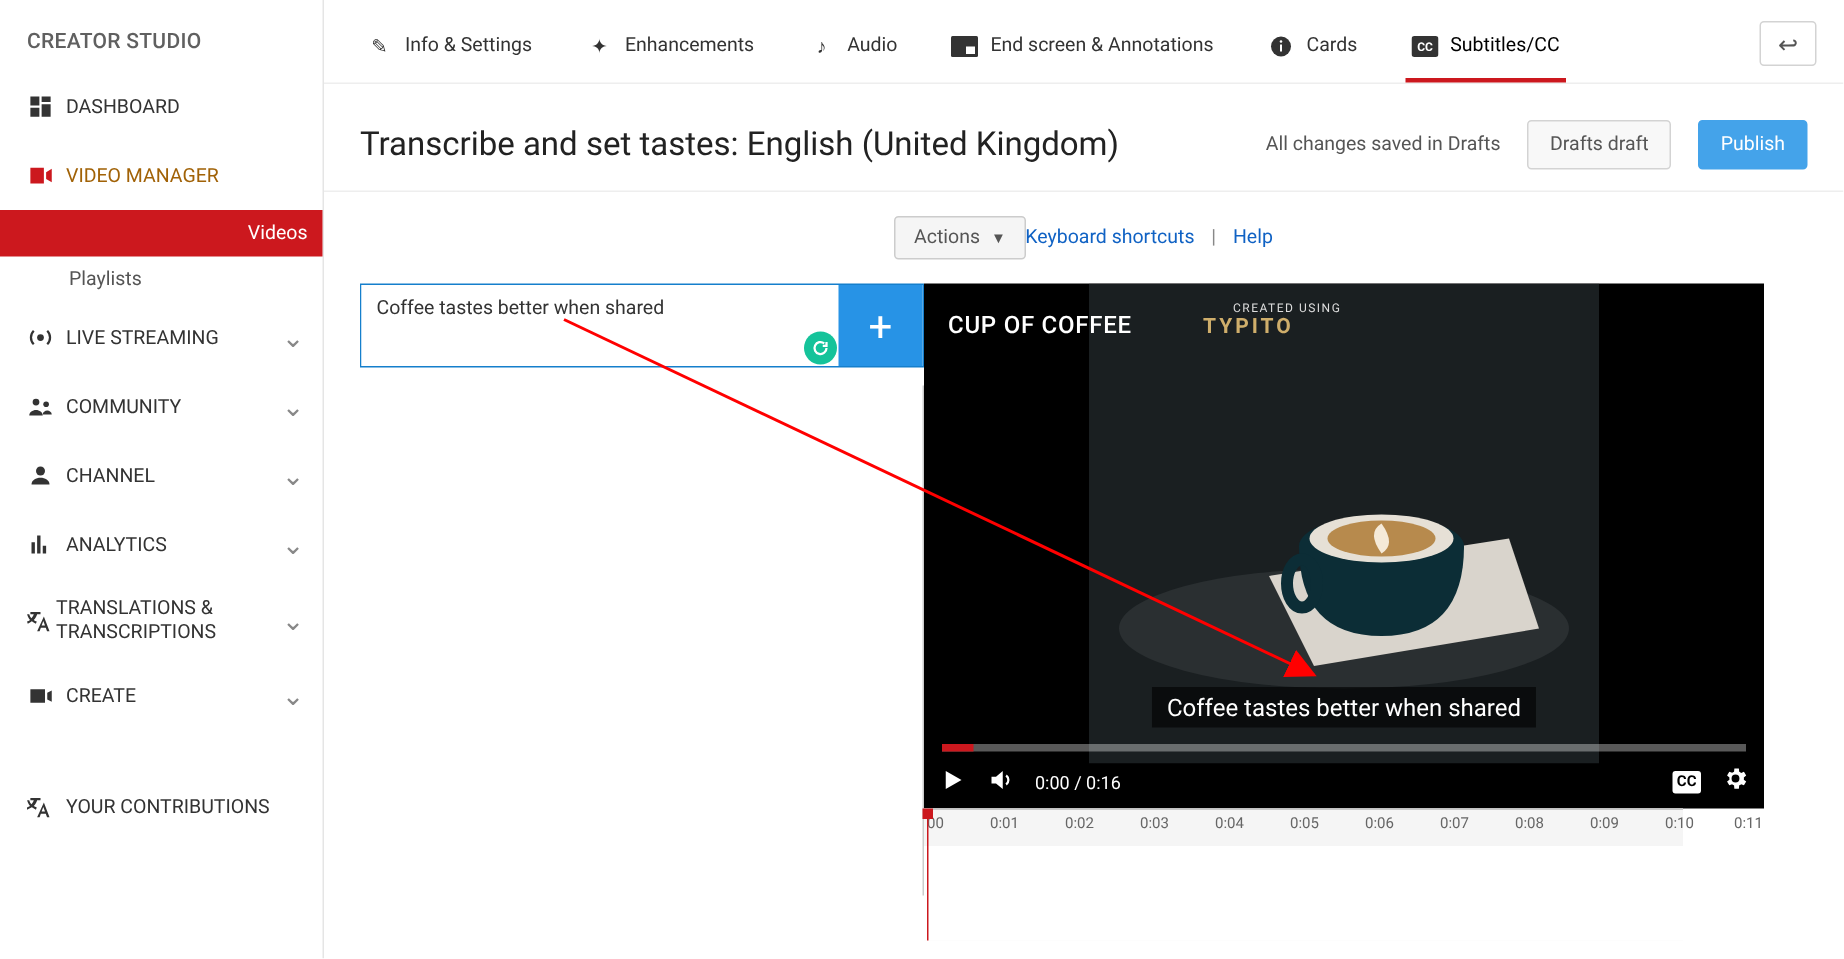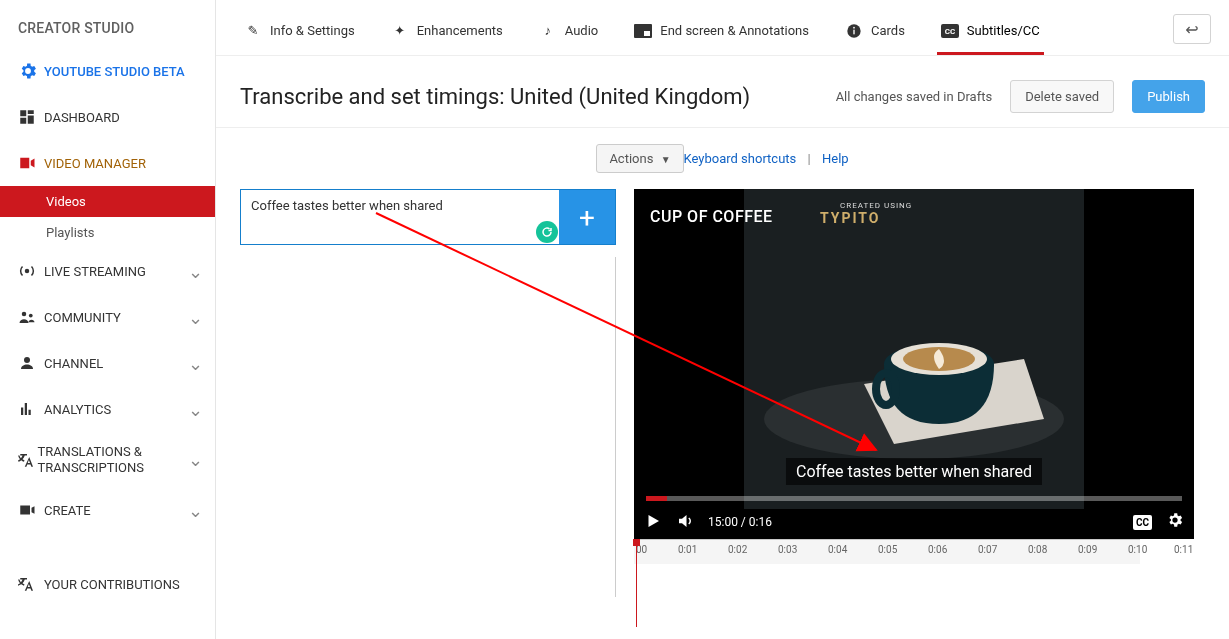--- a/index.html
+++ b/index.html
@@ -5,21 +5,21 @@
     * { margin:0; padding:0; box-sizing:border-box; font-family: Roboto, Arial, sans-serif; }
     body { background:#fff; color:#333; width:1229px; height:639px; overflow:hidden; display:flex; }
     
     .sidebar { width:216px; background:#fff; border-right:1px solid #e5e5e5; position:relative; height:639px; }
     .sidebar-title { font-size:14px; font-weight:500; color:#606060; padding:20px 18px 12px; letter-spacing:.2px; }
     .side-item { display:flex; align-items:center; padding:12px 18px; font-size:13px; color:#333; cursor:pointer; position:relative; }
     .side-item .icon { width:26px; height:22px; display:flex; align-items:center; }
     .side-item .chev { position:absolute; right:12px; color:#888; font-size:18px; }
     .side-item.blue { color:#1a73e8; font-weight:500; }
     .side-item.red  { color:#a16207; font-weight:400; }
-    .side-item.red-band { background:#cc181e; color:#fff; padding:8px 10px 8px 46px; font-size:13px; }
+    .side-item.red-band { background:#cc181e; color:#fff; padding:8px 10px 8px 46px; font-size:13px;justify-content:flex-end; }
     .side-child { padding:8px 10px 8px 46px; font-size:13px; color:#555; cursor:pointer; }
     
     .main { flex:1; padding:0; position:relative; }
     
     .tabs { display:flex; align-items:center; gap:36px; padding:20px 28px 0 28px; border-bottom:1px solid #eee; position:relative; height:56px; }
     .tab { display:flex; align-items:center; gap:8px; font-size:13px; color:#333; cursor:pointer; padding-bottom:14px; }
     .tab .ic { width:18px; height:18px; display:flex; align-items:center; justify-content:center; }
     .tab.active { color:#000; position:relative; }
     .tab.active::after { content:""; position:absolute; left:-4px; right:-4px; bottom:-1px; height:3px; background:#cc181e; }
     .undo-btn { position:absolute; right:18px; top:14px; width:38px; height:30px; border:1px solid #d3d3d3; border-radius:3px; background:#fff; display:flex; align-items:center; justify-content:center; cursor:pointer; color:#555; }
@@ -29,21 +29,21 @@
     .head-right { display:flex; align-items:center; gap:18px; font-size:13px; color:#555; }
     .btn { border:1px solid #d3d3d3; border-radius:3px; background:#f8f8f8; padding:8px 14px; font-size:13px; color:#555; cursor:pointer; }
     .btn.primary { background:#44a3ea; border-color:#44a3ea; color:#fff; }
     
     .row2 { display:flex; align-items:center; justify-content:center; padding:16px 24px; }
     .actions-btn { border:1px solid #ccc; border-radius:3px; background:#f5f5f5; padding:6px 12px; font-size:13px; color:#555; cursor:pointer; }
     .links { font-size:13px; }
     .links a { color:#1062c4; text-decoration:none; cursor:pointer; }
     .links .sep { color:#888; margin:0 8px; }
     
-    .content { display:flex; gap:18px; padding:0 24px 0 24px; }
+    .content { display:flex; padding:0 24px 0 24px; }
     .left-col { width:376px; }
     .input-wrap { display:flex; border:1px solid #157fcc; height:56px; }
     .caption-input { flex:1; border:none; padding:8px 36px 8px 10px; font-size:13px; color:#333; resize:none; outline:none; }
     .add-btn { width:56px; background:#2793e6; display:flex; align-items:center; justify-content:center; font-size:28px; color:#fff; cursor:pointer; }
     .log-box { margin-top:12px; height:340px; border-right:1px solid #ccc; }
     .grammarly-dot { position:relative; }
     
     .right-col { width:506px; position:relative; }
     .video { position:relative; width:560px; height:350px; background:#000; overflow:hidden; }
     .video .thumb { position:absolute; left:110px; top:0; width:340px; height:320px; }
@@ -68,28 +68,20 @@
     .playhead::before { content:""; position:absolute; top:-1px; left:-3px; width:7px; height:7px; background:#cc181e; }
     
     .arrow-svg { position:absolute; left:0; top:0; pointer-events:none; }
   </style>
 </head>
 <body>
 
 <div class="sidebar">
   <div class="sidebar-title">CREATOR STUDIO</div>
 
-  <div class="side-item blue">
-    <span class="icon">
-      <svg width="20" height="20" viewBox="0 0 24 24" fill="#1a73e8">
-          <path d="M19.4 13a7.6 7.6 0 0 0 .1-1 7.6 7.6 0 0 0-.1-1l2.1-1.6-2-3.4-2.5 1a7.4 7.4 0 0 0-1.7-1L15 3h-4l-.3 2.9a7.4 7.4 0 0 0-1.7 1l-2.5-1-2 3.4L6.6 11a7.6 7.6 0 0 0-.1 1 7.6 7.6 0 0 0 .1 1l-2.1 1.6 2 3.4 2.5-1a7.4 7.4 0 0 0 1.7 1L11 21h4l.3-2.9a7.4 7.4 0 0 0 1.7-1l2.5 1 2-3.4Zm-7.4 2.5A3.5 3.5 0 1 1 15.5 12 3.5 3.5 0 0 1 12 15.5Z"></path>
-        </svg>
-    </span>
-    <span>YOUTUBE STUDIO BETA</span>
-  </div>
 
   <div class="side-item">
     <span class="icon">
       <svg width="18" height="18" viewBox="0 0 24 24" fill="#333">
           <path d="M3 3h8v8H3zm10 0h8v5h-8zm0 7h8v11h-8zM3 13h8v8H3z"></path>
         </svg>
     </span>
     <span>DASHBOARD</span>
   </div>
 
@@ -226,24 +218,24 @@
           </svg>
       </span>
       <span>Subtitles/CC</span>
     </div>
     <div class="undo-btn">
       <span>↩</span>
     </div>
   </div>
 
   <div class="head-row">
-    <div class="head-title">Transcribe and set timings: United (United Kingdom)</div>
+    <div class="head-title">Transcribe and set tastes: English (United Kingdom)</div>
     <div class="head-right">
       <span>All changes saved in Drafts</span>
-      <button class="btn">Delete saved</button>
+      <button class="btn">Drafts draft</button>
       <button class="btn primary">Publish</button>
     </div>
   </div>
 
   <div class="row2">
     <button class="actions-btn">
       <span>Actions</span>
       <span style="font-size:10px;margin-left:4px;">▼</span>
     </button>
     <div class="links">
@@ -300,21 +292,21 @@
             <svg width="18" height="18" viewBox="0 0 24 24" fill="#fff">
                 <path d="M6 4l14 8-14 8z"></path>
               </svg>
           </span>
           <span class="vol">
             <svg width="18" height="18" viewBox="0 0 24 24" fill="#fff">
                 <path d="M4 9v6h4l6 5V4L8 9z"></path>
                 <path d="M17 8a5 5 0 0 1 0 8" stroke="#fff" stroke-width="2" fill="none"></path>
               </svg>
           </span>
-          <span>15:00 / 0:16</span>
+          <span>0:00 / 0:16</span>
           <span class="spacer"></span>
           <span class="cc-btn">CC</span>
           <span class="gear">
             <svg width="18" height="18" viewBox="0 0 24 24" fill="#fff">
                 <path d="M19.4 13a7.6 7.6 0 0 0 .1-1 7.6 7.6 0 0 0-.1-1l2.1-1.6-2-3.4-2.5 1a7.4 7.4 0 0 0-1.7-1L15 3h-4l-.3 2.9a7.4 7.4 0 0 0-1.7 1l-2.5-1-2 3.4L6.6 11a7.6 7.6 0 0 0 0 2l-2.1 1.6 2 3.4 2.5-1a7.4 7.4 0 0 0 1.7 1L11 21h4l.3-2.9a7.4 7.4 0 0 0 1.7-1l2.5 1 2-3.4Zm-7.4 2.5A3.5 3.5 0 1 1 15.5 12 3.5 3.5 0 0 1 12 15.5Z"></path>
               </svg>
           </span>
         </div>
       </div>
 

